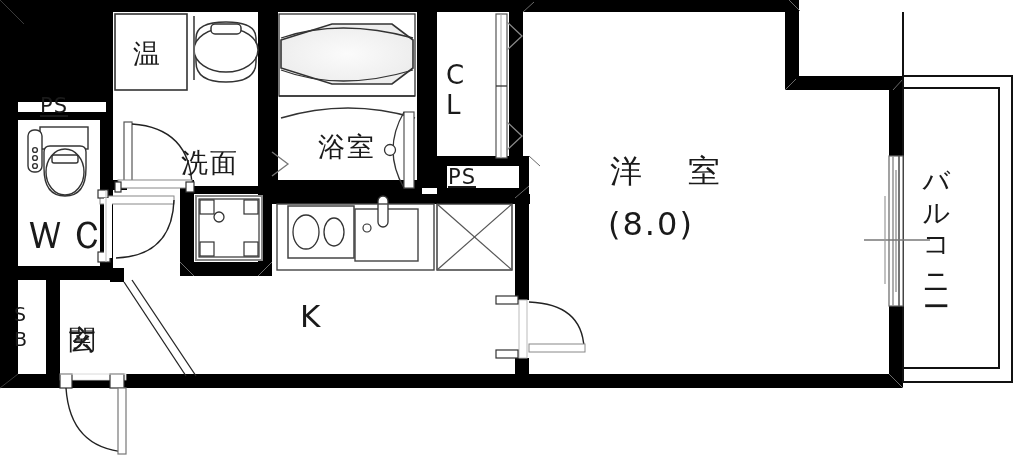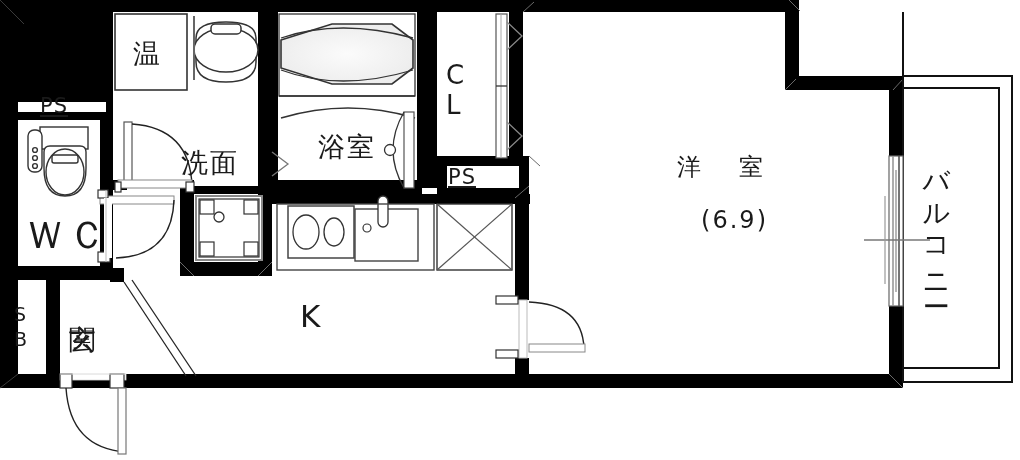--- a/index.html
+++ b/index.html
@@ -6,21 +6,21 @@
   body{font-family:"DejaVu Sans","Liberation Sans",sans-serif;}
   #plan-root{position:relative;width:1020px;height:460px;background:#ffffff;overflow:hidden;}
   #plan-svg{position:absolute;left:0;top:0;width:1020px;height:460px;display:block;}
   .rm-label{position:absolute;color:#1a1a1a;font-family:"DejaVu Sans","Liberation Sans",sans-serif;white-space:pre;line-height:1.05;}
   .lbl-ps{font-size:21px;letter-spacing:1px;text-decoration:underline;}
   .lbl-wc{font-size:38px;letter-spacing:4px;}
   .lbl-sb{font-size:19px;line-height:1.0;text-align:center;}
   .lbl-md{font-size:27px;letter-spacing:2px;}
   .lbl-k{font-size:31px;}
   .lbl-cl{font-size:26px;line-height:1.05;text-align:center;}
-  .lbl-big{font-size:24px;letter-spacing:7px;text-align:right;}
+  .lbl-big{font-size:32px;letter-spacing:7px;text-align:left;}
   .lbl-vert{font-size:27px;writing-mode:vertical-rl;letter-spacing:5px;}
   .lbl-genkan{font-size:27px;writing-mode:vertical-rl;letter-spacing:3px;}
 </style>
 </head>
 <body>
 
 <div id="plan-root">
 
   <svg id="plan-svg" viewBox="0 0 1020 460" xmlns="http://www.w3.org/2000/svg">
 
@@ -278,17 +278,17 @@
   <div class="rm-label lbl-md" style="left:318px; top:133px;">浴室</div>
 
   <div class="rm-label lbl-cl" style="left:446px; top:62px;">C</div>
   <div class="rm-label lbl-cl" style="left:446px; top:92px;">L</div>
 
   <div class="rm-label lbl-ps" style="left:448px; top:166px;">PS</div>
 
   <div class="rm-label lbl-k" style="left:300px; top:300px;">K</div>
 
   <div class="rm-label lbl-big" style="left:610px; top:155px; width:160px;">洋　室</div>
-  <div class="rm-label lbl-big" style="left:608px; top:208px; width:160px; letter-spacing:2px;">(6.9)</div>
+  <div class="rm-label lbl-big" style="left:608px; top:208px; width:160px; letter-spacing:2px;">(8.0)</div>
 
   <div class="rm-label lbl-vert" style="left:922px; top:150px;">バルコニー</div>
 
 </div>
 
 </body></html>

